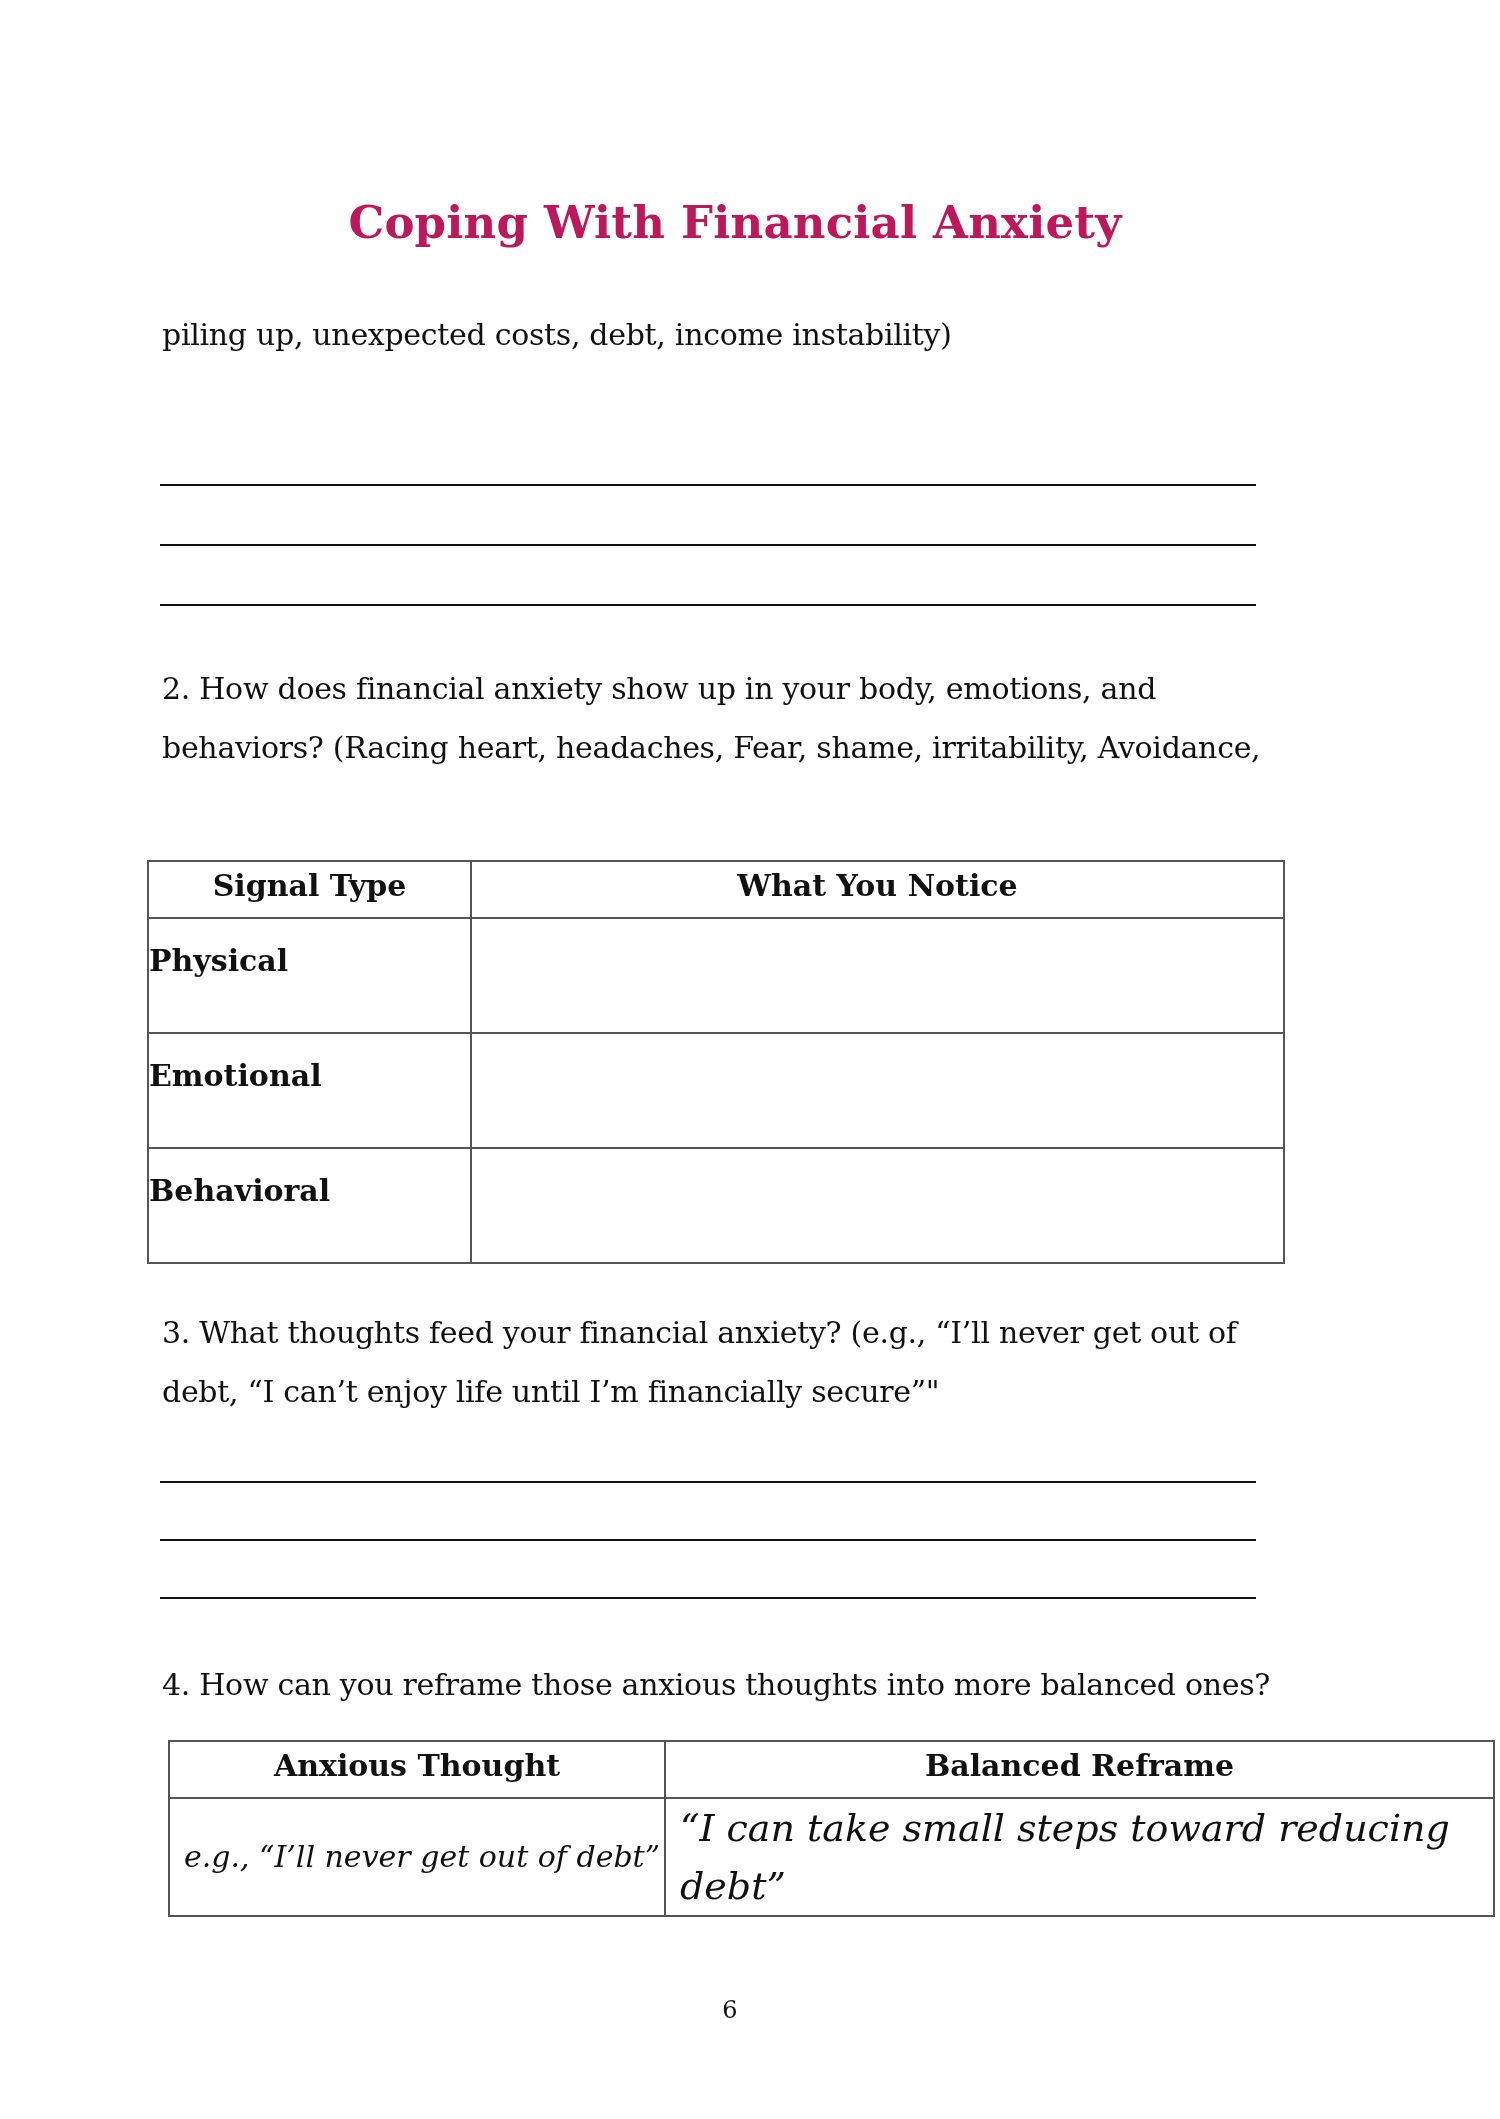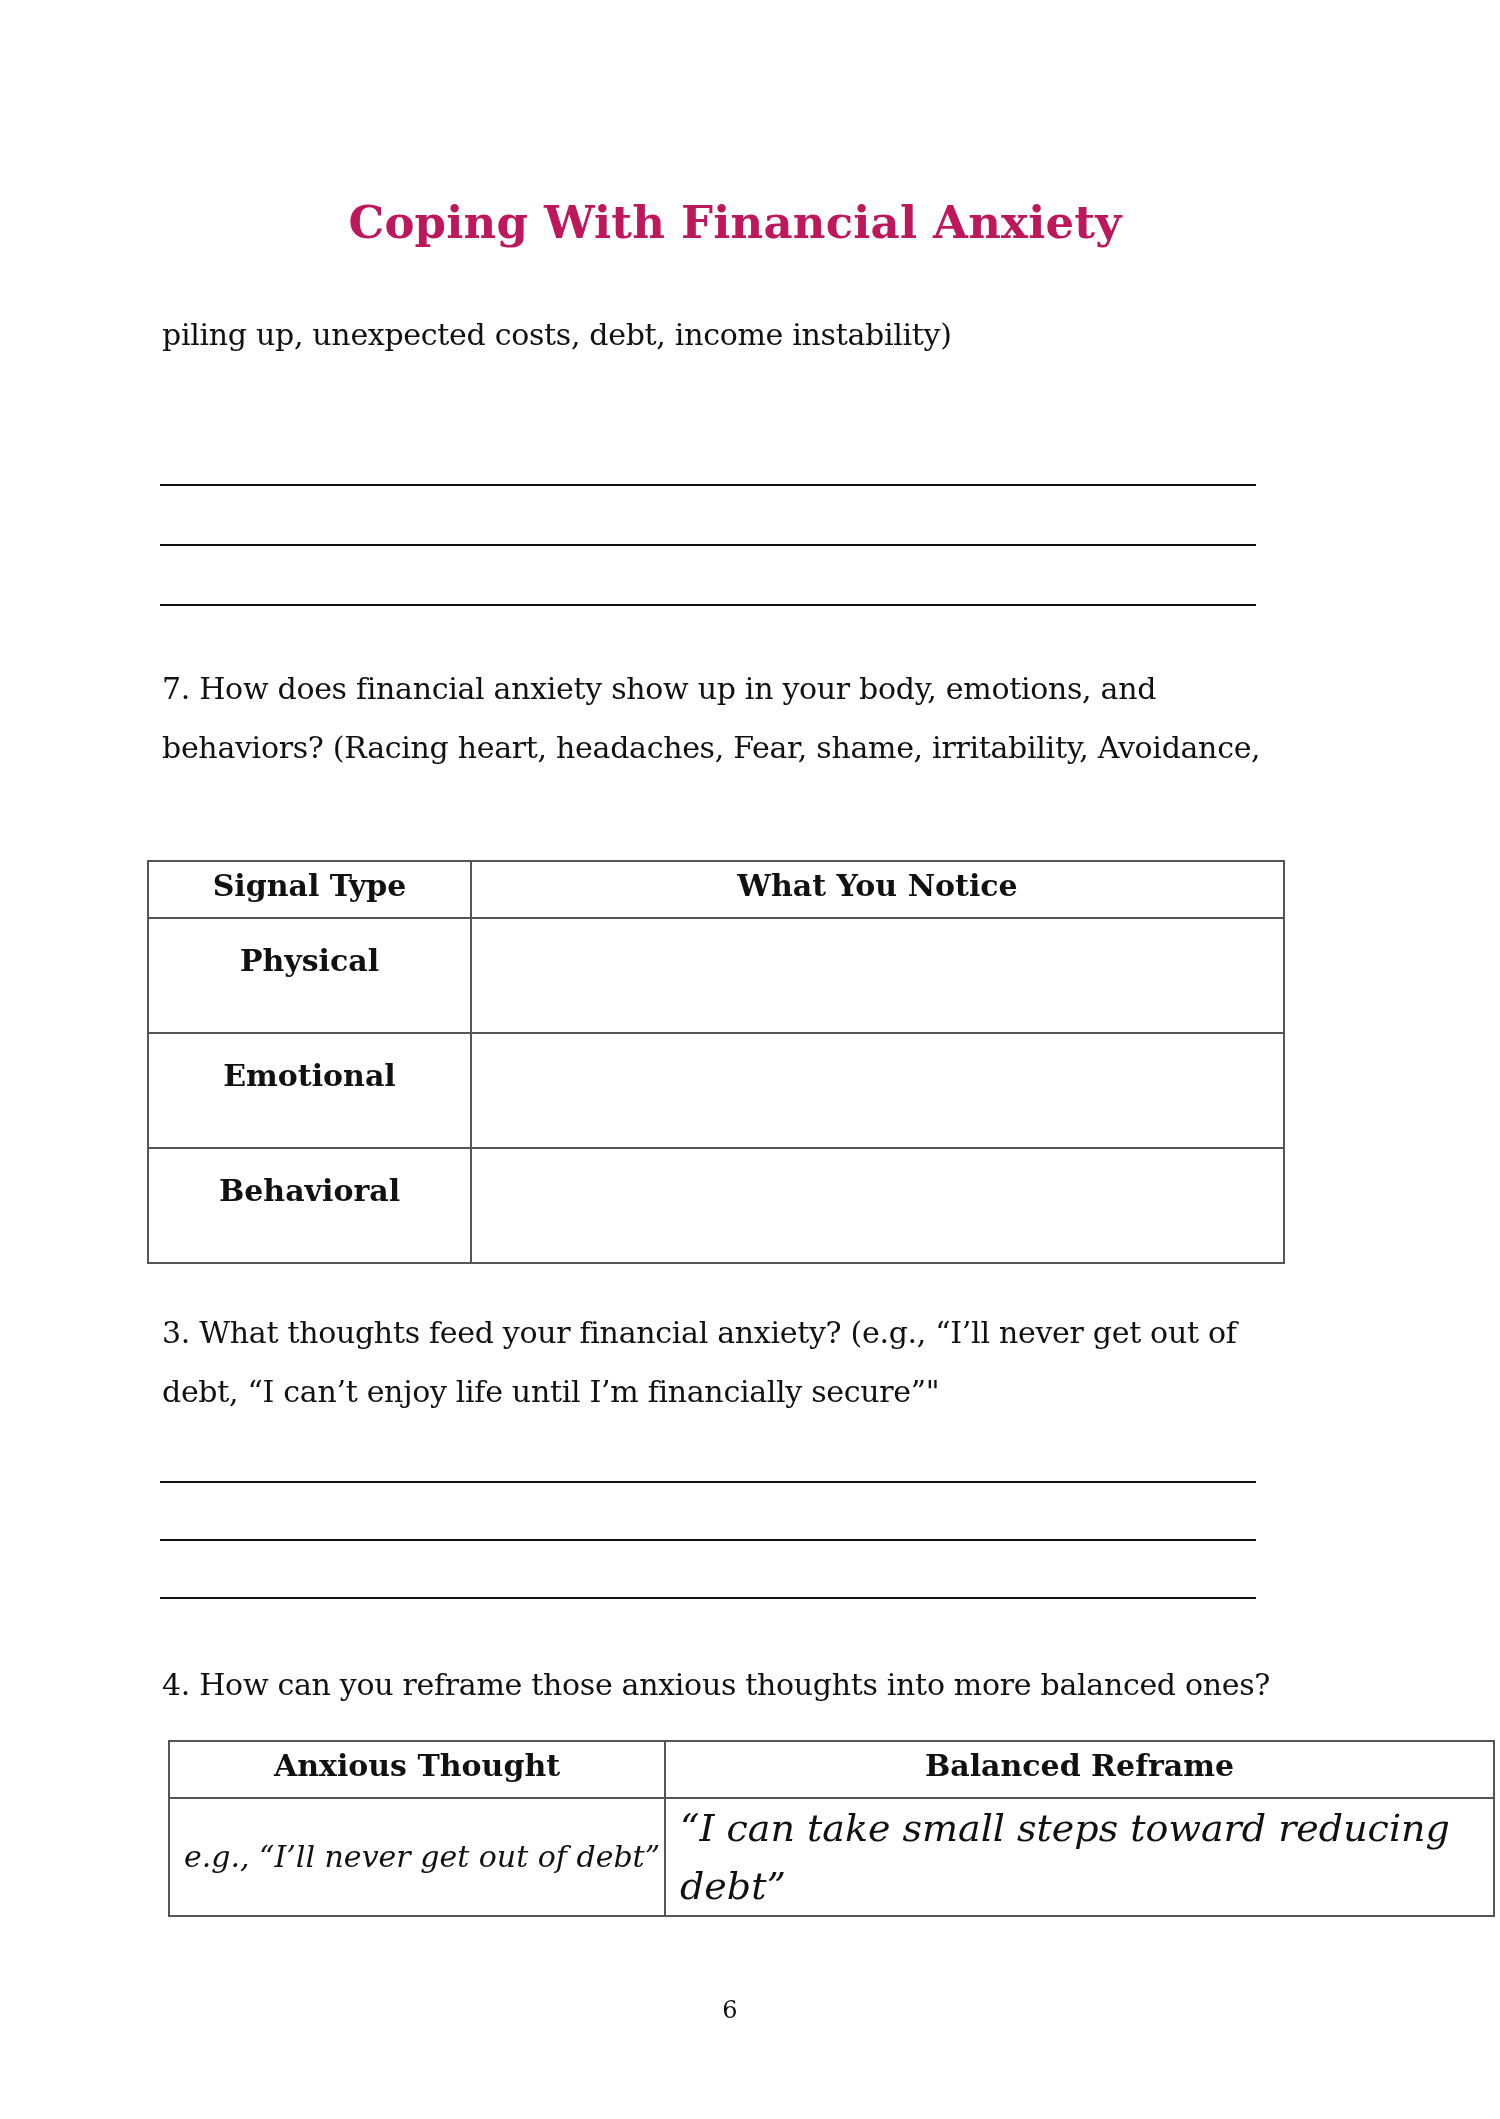--- a/index.html
+++ b/index.html
@@ -29,21 +29,21 @@
     border: 2px solid #555555; padding: 0; vertical-align: top;
     font-size: 30px;
   }
   table.grid th { font-weight: bold; text-align: center; line-height: 40px; }
   .t1 { left: 147px; top: 860px; width: 1138px; }
   .t1 .c1 { width: 321px; }
   .t1 .hdr { height: 57px; }
   .t1 .hdr th { padding-top: 4px; }
   .t1 .body-row { height: 115px; }
   .t1 .label {
-    font-weight: bold; text-align: center; font-size: 30px; padding-top: 22px;
+    font-weight: bold; font-size: 30px; padding-top: 22px;
     line-height: 40px;
   }
   .t2 { left: 147px; top: 1740px; width: 1327px; margin-left: 21px; }
   .t2 .c1 { width: 494px; }
   .t2 .hdr { height: 57px; }
   .t2 .hdr th { padding-top: 4px; }
   .t2 .body-row { height: 115px; }
   .t2 .ex-left {
     font-style: italic; vertical-align: middle; padding-left: 14px;
     font-size: 30px; line-height: 58px;
@@ -63,21 +63,21 @@
 <div class="abs title">Coping With Financial Anxiety</div>
 
 <div class="abs q" style="top:306px;">
   <div>piling up, unexpected costs, debt, income instability)</div>
 </div>
 <div class="abs blank" style="top:484px;"></div>
 <div class="abs blank" style="top:544px;"></div>
 <div class="abs blank" style="top:604px;"></div>
 
 <div class="abs q" style="top:660px;">
-  <div>7. How does financial anxiety show up in your body, emotions, and</div>
+  <div>2. How does financial anxiety show up in your body, emotions, and</div>
   <div>behaviors? (Racing heart, headaches, Fear, shame, irritability, Avoidance,</div>
 </div>
 
 <table class="grid t1">
   <tbody>
       <tr class="hdr">
     <th class="c1">Signal Type</th>
     <th>What You Notice</th>
   </tr>
   <tr class="body-row">

